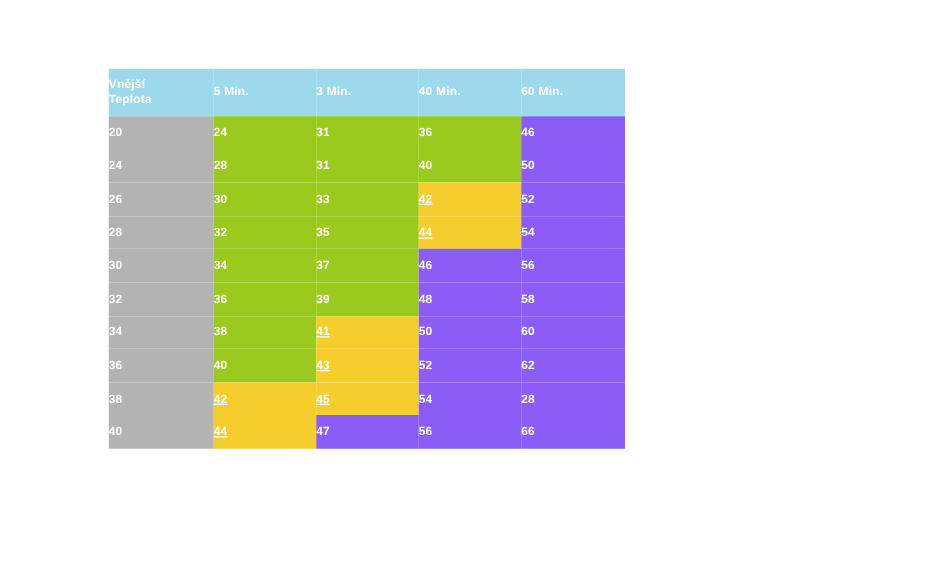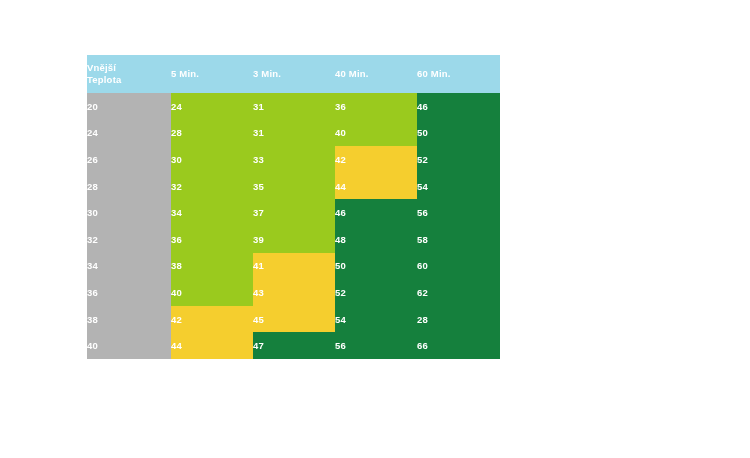--- a/index.html
+++ b/index.html
@@ -52,22 +52,22 @@
     font-size: 9.5px;
     font-weight: bold;
     color: #ffffff;
     text-align: left;
     vertical-align: middle;
     padding-left: 8px;
     letter-spacing: 0.2px;
   }
   td.c-gray   { background: #b3b3b3; }
   td.c-green  { background: #9aca1e; }
-  td.c-yellow { background: #f5ce2e; }
-  td.c-red    { background: #15803d; }
+  td.c-yellow { background: #f5ce2e; text-decoration: underline; }
+  td.c-red    { background: #8b5cf6; }
 </style>
 </head>
 <body>
 
 <div id="stage">
   <table id="heat-table">
     <thead>
       <tr>
         <th class="col-temp">
           <span>Vnější</span><br>

